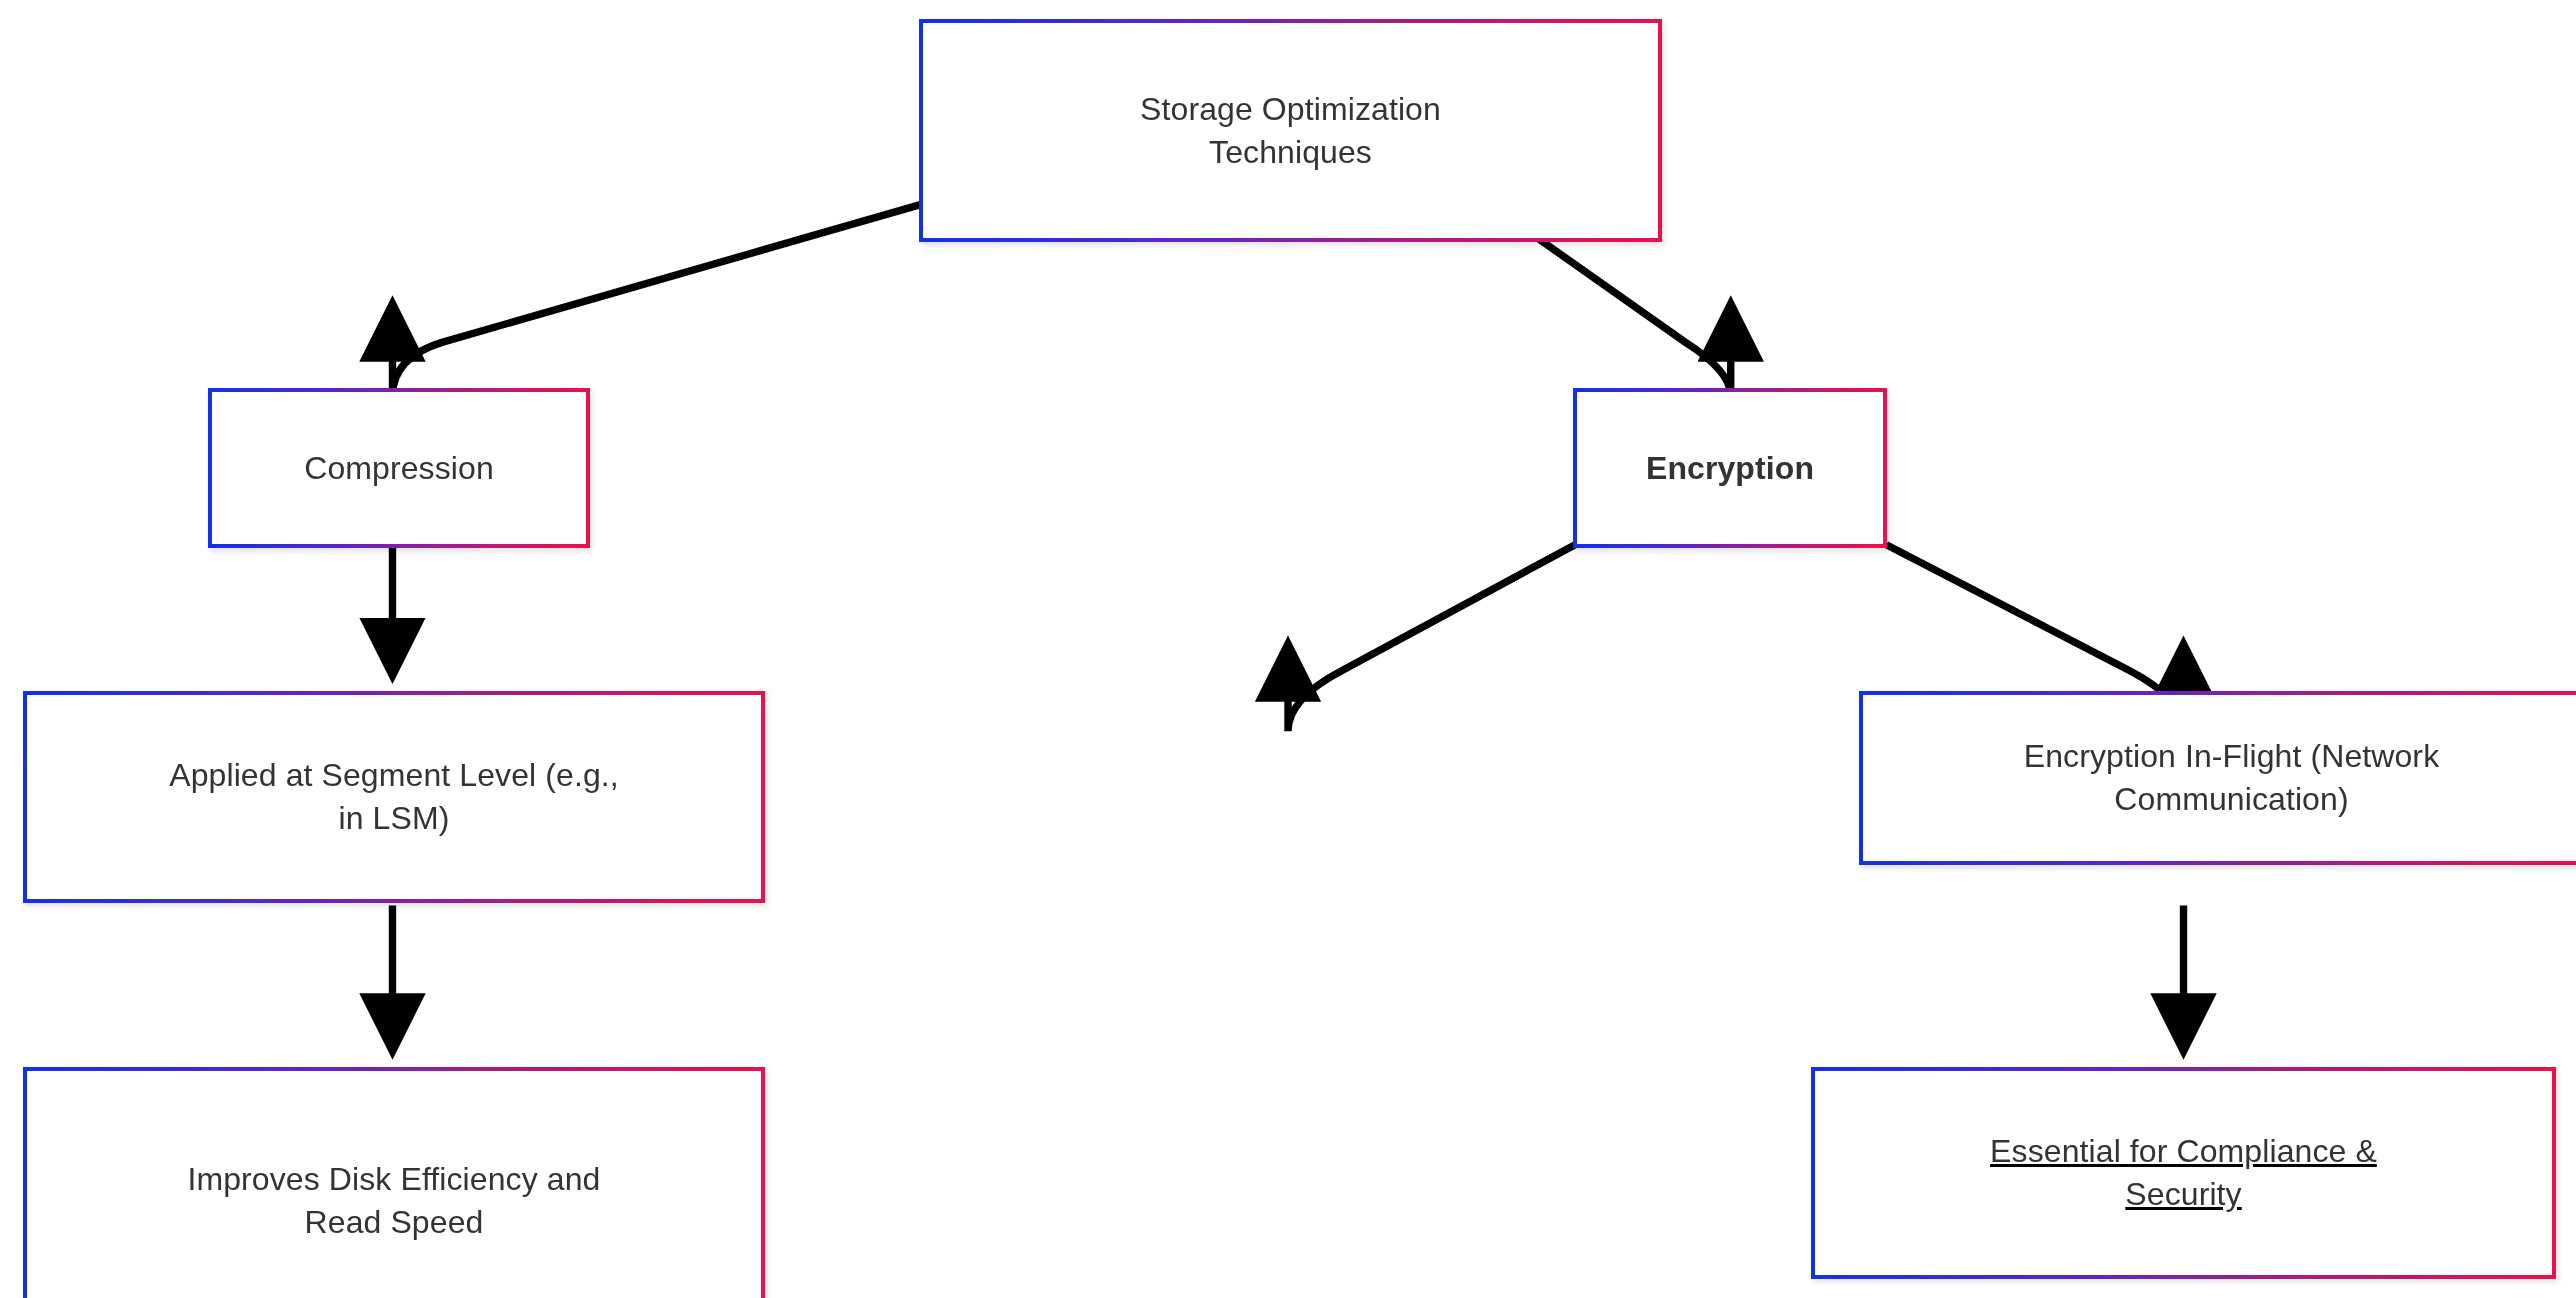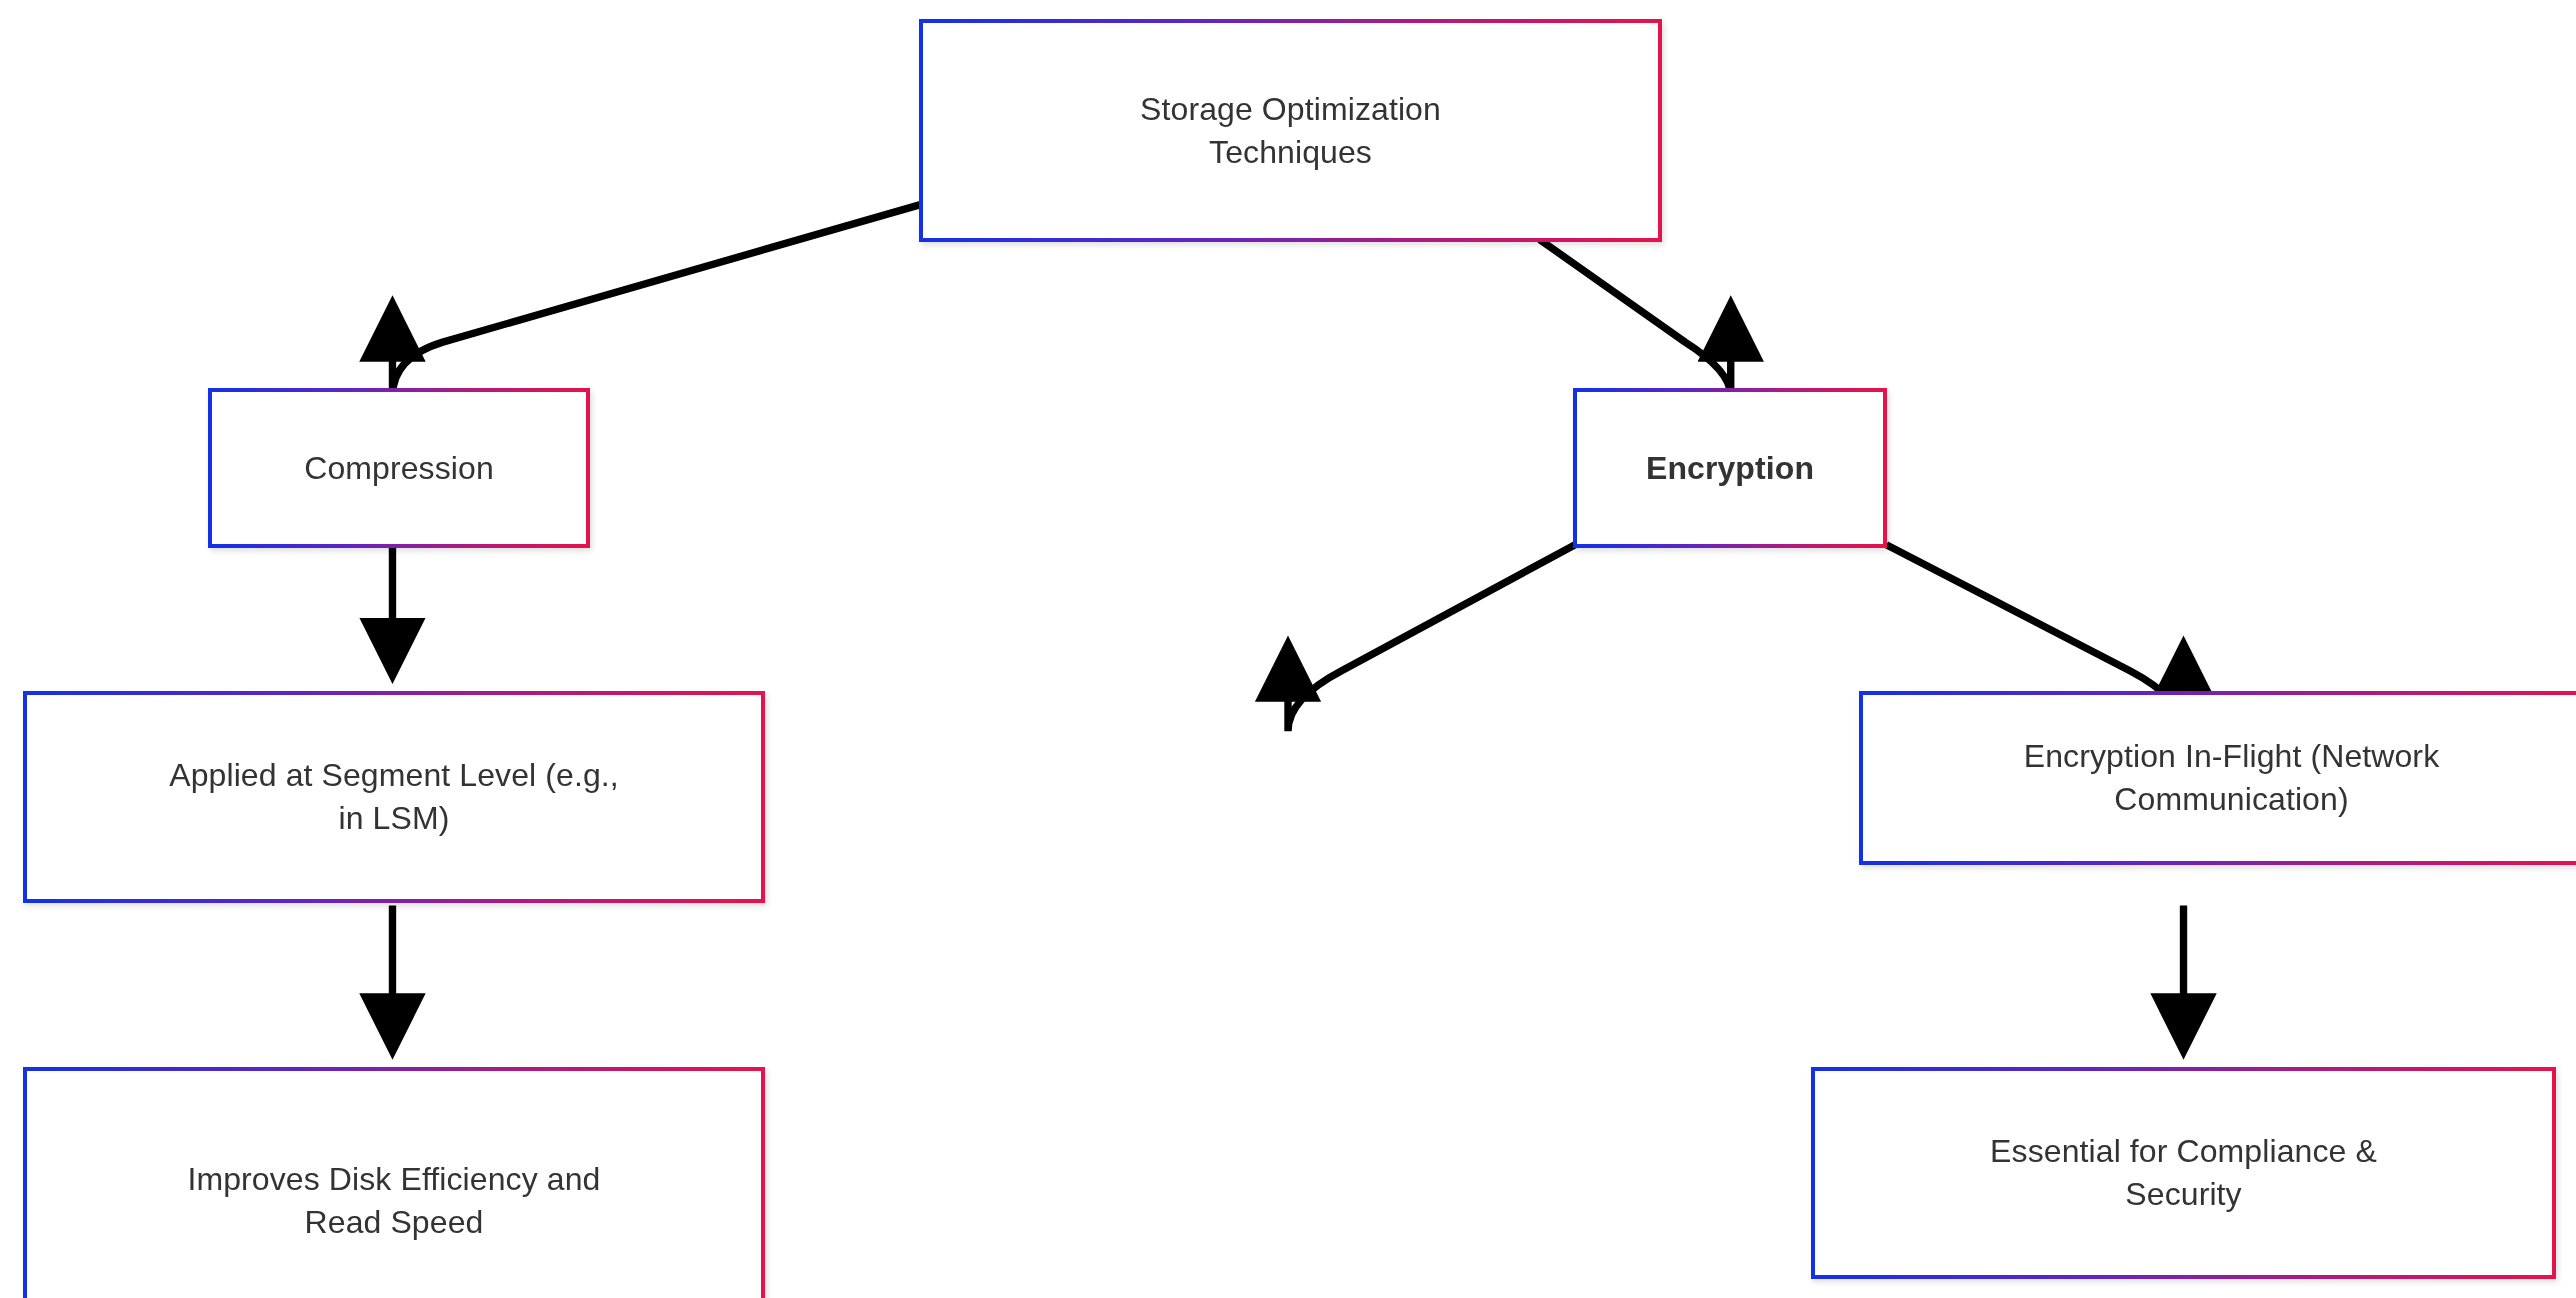--- a/index.html
+++ b/index.html
@@ -46,21 +46,21 @@
   }
 
   
   #node-root        { left: 919px; top: 19px;   width: 743px; height: 223px; }
   #node-compression { left: 208px;  top: 388px;  width: 382px;  height: 160px; }
   #node-encryption  { left: 1573px; top: 388px;  width: 314px;  height: 160px; font-weight: bold; }
   #node-segment     { left: 23px;   top: 691px; width: 742px; height: 212px; }
   #node-at-rest     { left: 918px; top: 691px; width: 745px; height: 212px; }
   #node-in-flight   { left: 1811px; top: 691px; width: 745px; height: 174px; margin-left: 48px; }
   #node-improves    { left: 23px;   top: 1067px; width: 742px; height: 268px; }
-  #node-essential   { left: 1811px; top: 1067px; width: 745px; height: 212px; }
+  #node-essential   { left: 1811px; top: 1067px; width: 745px; height: 212px; text-decoration: underline; }
 </style>
 </head>
 <body>
 
 <div id="canvas">
 
   <svg id="edges" viewBox="0 0 3840 1935" width="2576" height="1298" xmlns="http://www.w3.org/2000/svg">
     <defs>
       <marker id="arrowhead" markerWidth="11" markerHeight="9" refX="2.2" refY="4.5" orient="auto" markerUnits="strokeWidth">
         <path d="M0,0 L9,4.5 L0,9 z" fill="#000000"></path>

